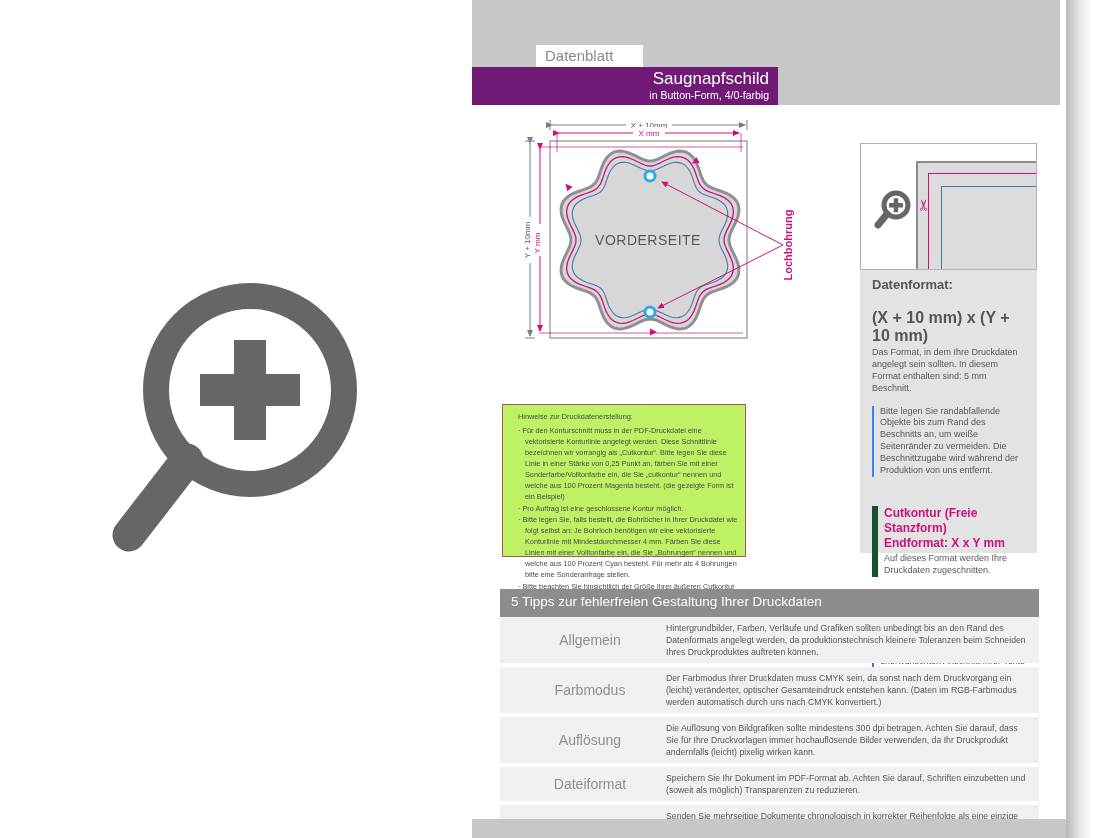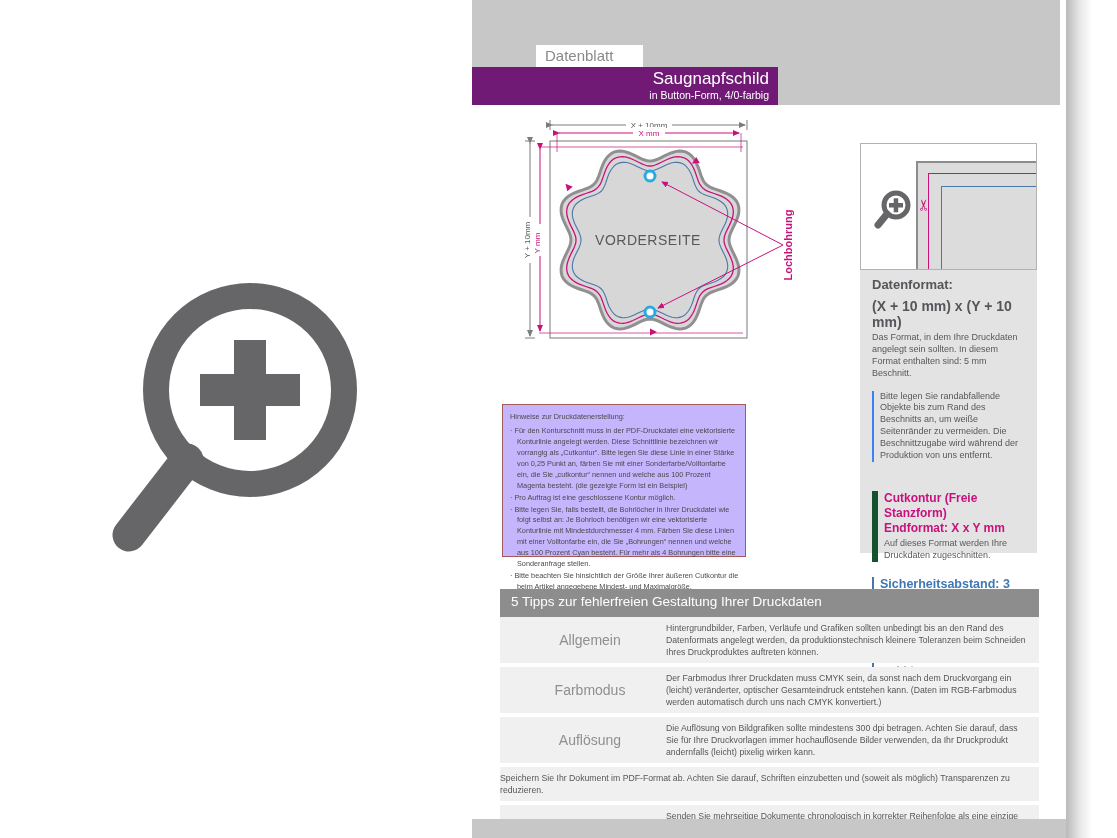--- a/index.html
+++ b/index.html
@@ -21,41 +21,41 @@
     font-size:15px;color:#8a8a8a;line-height:22px;padding-left:9px;margin-left:44px;}
   .banner{left:472px;top:67px;width:306px;height:38px;background:#701a75;
     color:#ffffff;text-align:right;padding-right:9px;box-sizing:border-box;}
   .banner .t1{font-size:17px;line-height:21px;margin-top:1px;}
   .banner .t2{font-size:10.5px;line-height:13px;}
 
   
   .diagram{left:500px;top:112px;width:335px;height:260px;}
 
   
-  .notes{left:502px;top:404px;width:244px;height:153px;background:#c4b5fd;
-    border:1px solid #a45a5a;box-sizing:border-box;padding:7px 6px 0 7px;
+  .notes{left:502px;top:404px;width:244px;height:153px;background:#bef264;
+    border:1px solid #a45a5a;box-sizing:border-box;padding:7px 6px 0 15px;
     font-size:7.3px;line-height:1.5;color:#4a4a4c;}
   .notes .nt{margin-bottom:3px;}
   .notes .ni{padding-left:7px;text-indent:-7px;margin-bottom:1px;}
 
   
   .panel{left:860px;top:143px;width:177px;height:410px;background:#e3e3e3;}
   .imgbox{left:0;top:0;width:177px;height:127px;background:#ffffff;
     border:1px solid #b2b2b2;box-sizing:border-box;overflow:hidden;}
   .corner{position:absolute;left:55px;top:17px;right:-3px;bottom:-3px;background:#dcdcdc;
     border-top:2.5px solid #8c8c8c;border-left:2.5px solid #8c8c8c;}
   .corner-m{position:absolute;left:10px;top:10px;right:-3px;bottom:-3px;
     border-top:1.5px solid #c9117c;border-left:1.5px solid #c9117c;}
   .corner-b{position:absolute;left:12px;top:12px;right:-3px;bottom:-3px;
     border-top:1.3px solid #4a77a8;border-left:1.3px solid #4a77a8;}
   .scissors{position:absolute;left:57px;top:52px;color:#c9117c;font-size:15px;
     transform:rotate(-90deg);}
   .panel-body{position:absolute;left:12px;top:134px;width:153px;}
   .h-big{font-size:13px;font-weight:bold;color:#55555a;}
-  .h-val{font-size:14px;font-weight:bold;color:#55555a;margin-top:6px;}
+  .h-val{font-size:16px;font-weight:bold;color:#55555a;margin-top:17px;}
   .p-txt{font-size:9px;line-height:1.32;color:#58585a;margin-top:2px;}
   .note-bar{border-left:2px solid #3b82f6;padding-left:6px;margin-top:11px;}
   .sec-m{border-left:6px solid #14532d;padding-left:6px;margin-top:29px;}
   .sec-m .a{font-size:12px;font-weight:bold;color:#c9117c;line-height:1.25;}
   .sec-b{border-left:2px solid #4a77a8;padding-left:6px;margin-top:15px;}
   .sec-b .a{font-size:12.5px;font-weight:bold;color:#3e78b4;}
   .sec-b .b{font-size:9.5px;color:#3e78b4;}
 
   
   .tips-head{left:500px;top:589px;width:539px;height:41px;background:#8d8d8d;
@@ -208,20 +208,21 @@
   </div>
   <div class="tip-row">
     <div class="tip-label">Farbmodus</div>
     <div class="tip-text">Der Farbmodus Ihrer Druckdaten muss CMYK sein, da sonst nach dem Druckvorgang ein (leicht) veränderter, optischer Gesamteindruck entstehen kann. (Daten im RGB-Farbmodus werden automatisch durch uns nach CMYK konvertiert.)</div>
   </div>
   <div class="tip-row">
     <div class="tip-label">Auflösung</div>
     <div class="tip-text">Die Auflösung von Bildgrafiken sollte mindestens 300 dpi betragen. Achten Sie darauf, dass Sie für Ihre Druckvorlagen immer hochauflösende Bilder verwenden, da Ihr Druckprodukt andernfalls (leicht) pixelig wirken kann.</div>
   </div>
   <div class="tip-row">
+    <div class="tip-label">Dateiformat</div>
     <div class="tip-text">Speichern Sie Ihr Dokument im PDF-Format ab. Achten Sie darauf, Schriften einzubetten und (soweit als möglich) Transparenzen zu reduzieren.</div>
   </div>
   <div class="tip-row">
     <div class="tip-label">Seiten(-reihenfolge)</div>
     <div class="tip-text">Senden Sie mehrseitige Dokumente chronologisch in korrekter Reihenfolge als eine einzige PDF-Datei oder benennen Sie Einzeldokumente entsprechend mit fortlaufenden Seitennummern.</div>
   </div>
 </div>
 
 <div class="abs footer"></div>
 

